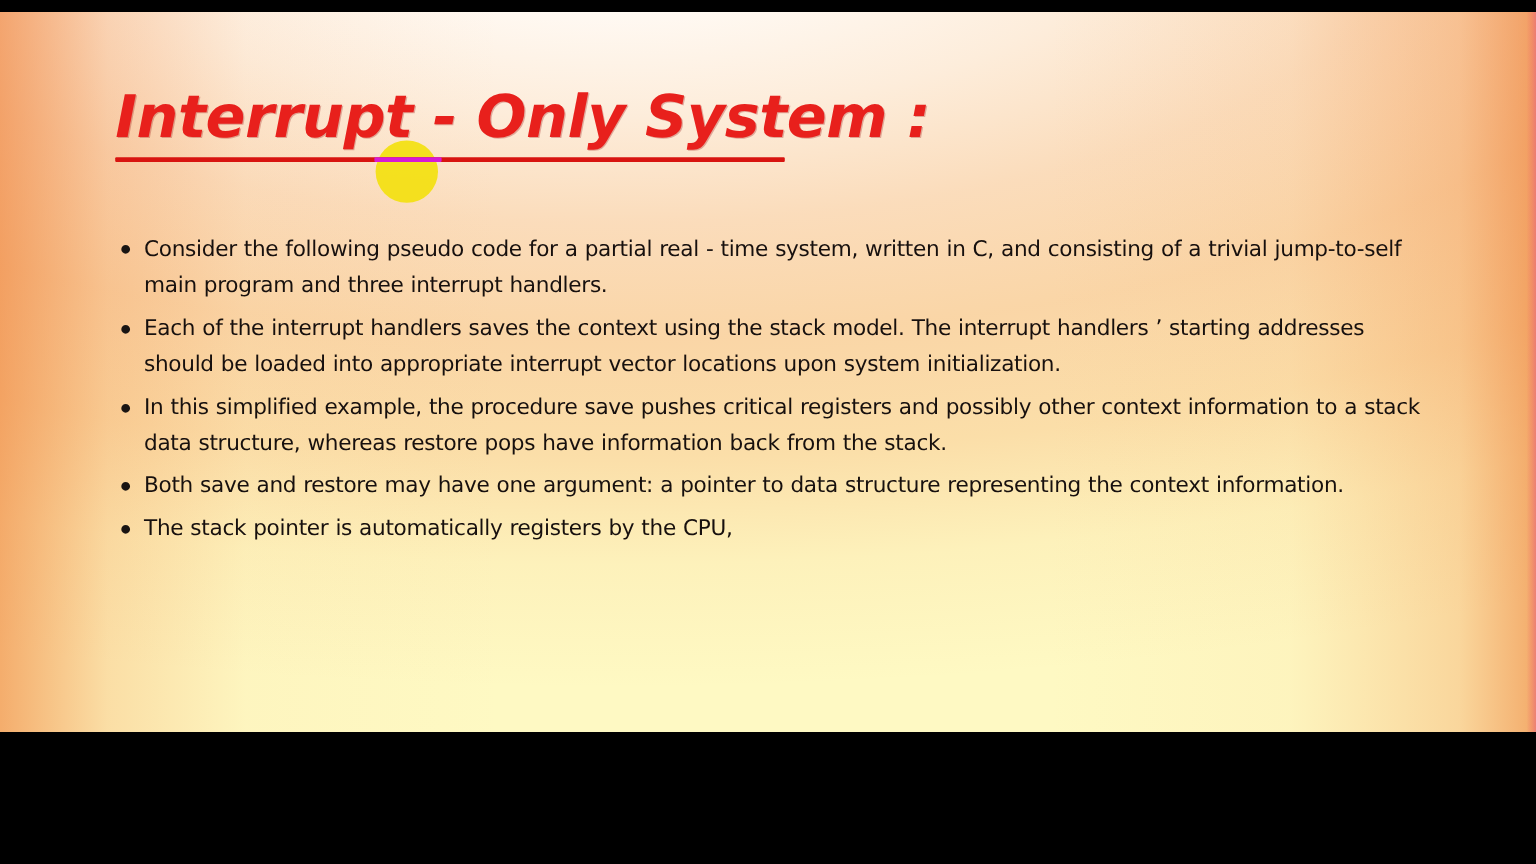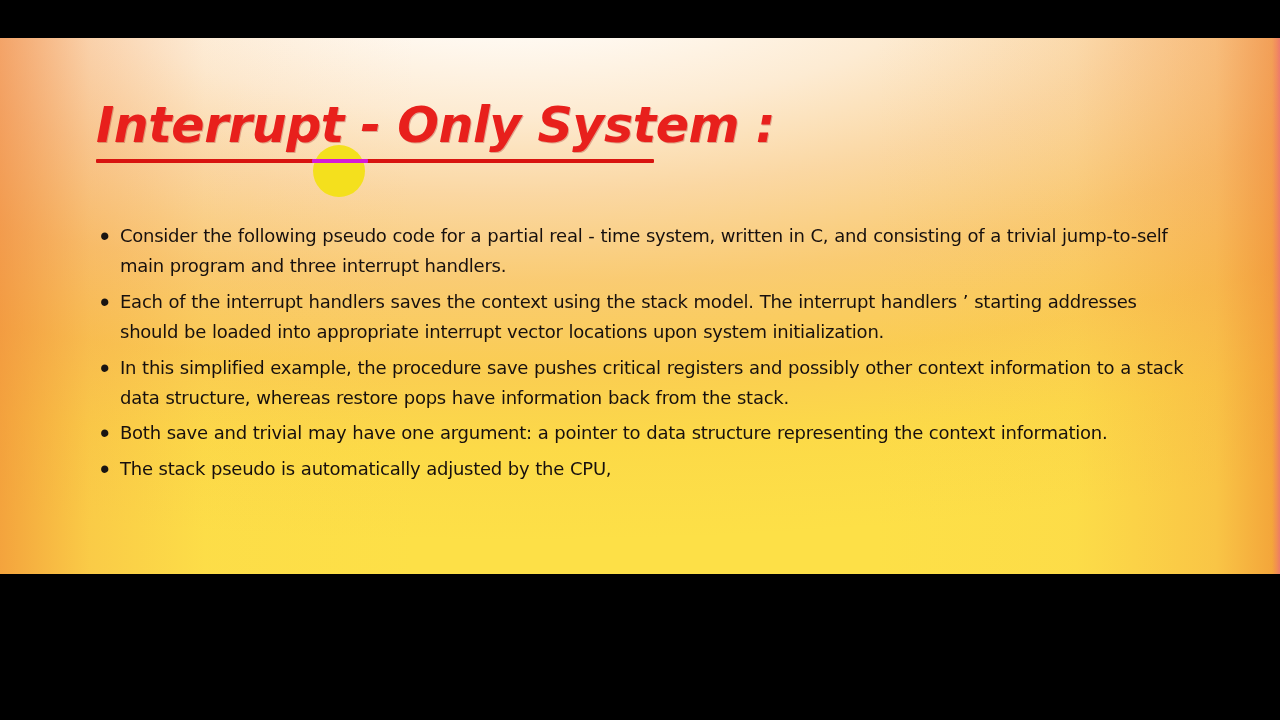--- a/index.html
+++ b/index.html
@@ -16,25 +16,24 @@
   }
   
   .bar{ position:absolute; left:0; width:1280px; background:#000; z-index:40; }
   #bar-top{ top:0; height:10px; }
   #bar-bottom{ bottom:0; height:13px; }
 
   
   #slide-canvas{
     position:absolute;
     left:0; top:10px;
-    width:1280px; height:536px;
+    width:1280px; height:600px;
     overflow:hidden;
     
-    background-color:#fde047;
-    margin-top:28px;
+    background-color:#fef9c3;
   }
   
   #bg-glow{
     position:absolute; inset:0;
     background:
       radial-gradient(130% 108% at 40% -14%,
         rgba(255,253,252,1.00) 0%,
         rgba(255,250,245,0.99) 12%,
         rgba(253,236,221,0.93) 26%,
         rgba(250,213,185,0.80) 40%,
@@ -178,26 +177,26 @@
         <span class="bullet-text"> Each of the interrupt handlers saves the context using the stack model. The interrupt handlers ’ starting addresses should be loaded into appropriate interrupt vector locations upon system initialization.</span>
       </div>
 
       <div class="bullet-item">
         <span class="bullet-marker">•</span>
         <span class="bullet-text">In this simplified example, the procedure save pushes critical registers and possibly other context information to a stack data structure, whereas restore pops have information back from the stack.</span>
       </div>
 
       <div class="bullet-item">
         <span class="bullet-marker">•</span>
-        <span class="bullet-text"> Both save and trivial may have one argument: a pointer to data structure representing the context information.</span>
-      </div>
-
-      <div class="bullet-item">
-        <span class="bullet-marker">•</span>
-        <span class="bullet-text">The stack pseudo is automatically adjusted by the CPU,</span>
+        <span class="bullet-text"> Both save and restore may have one argument: a pointer to data structure representing the context information.</span>
+      </div>
+
+      <div class="bullet-item">
+        <span class="bullet-marker">•</span>
+        <span class="bullet-text">The stack pointer is automatically registers by the CPU,</span>
       </div>
 
     </div>
 
   </div>
 
   <div class="bar" id="bar-top"></div>
   <div class="bar" id="bar-bottom"></div>
 
 </div>

